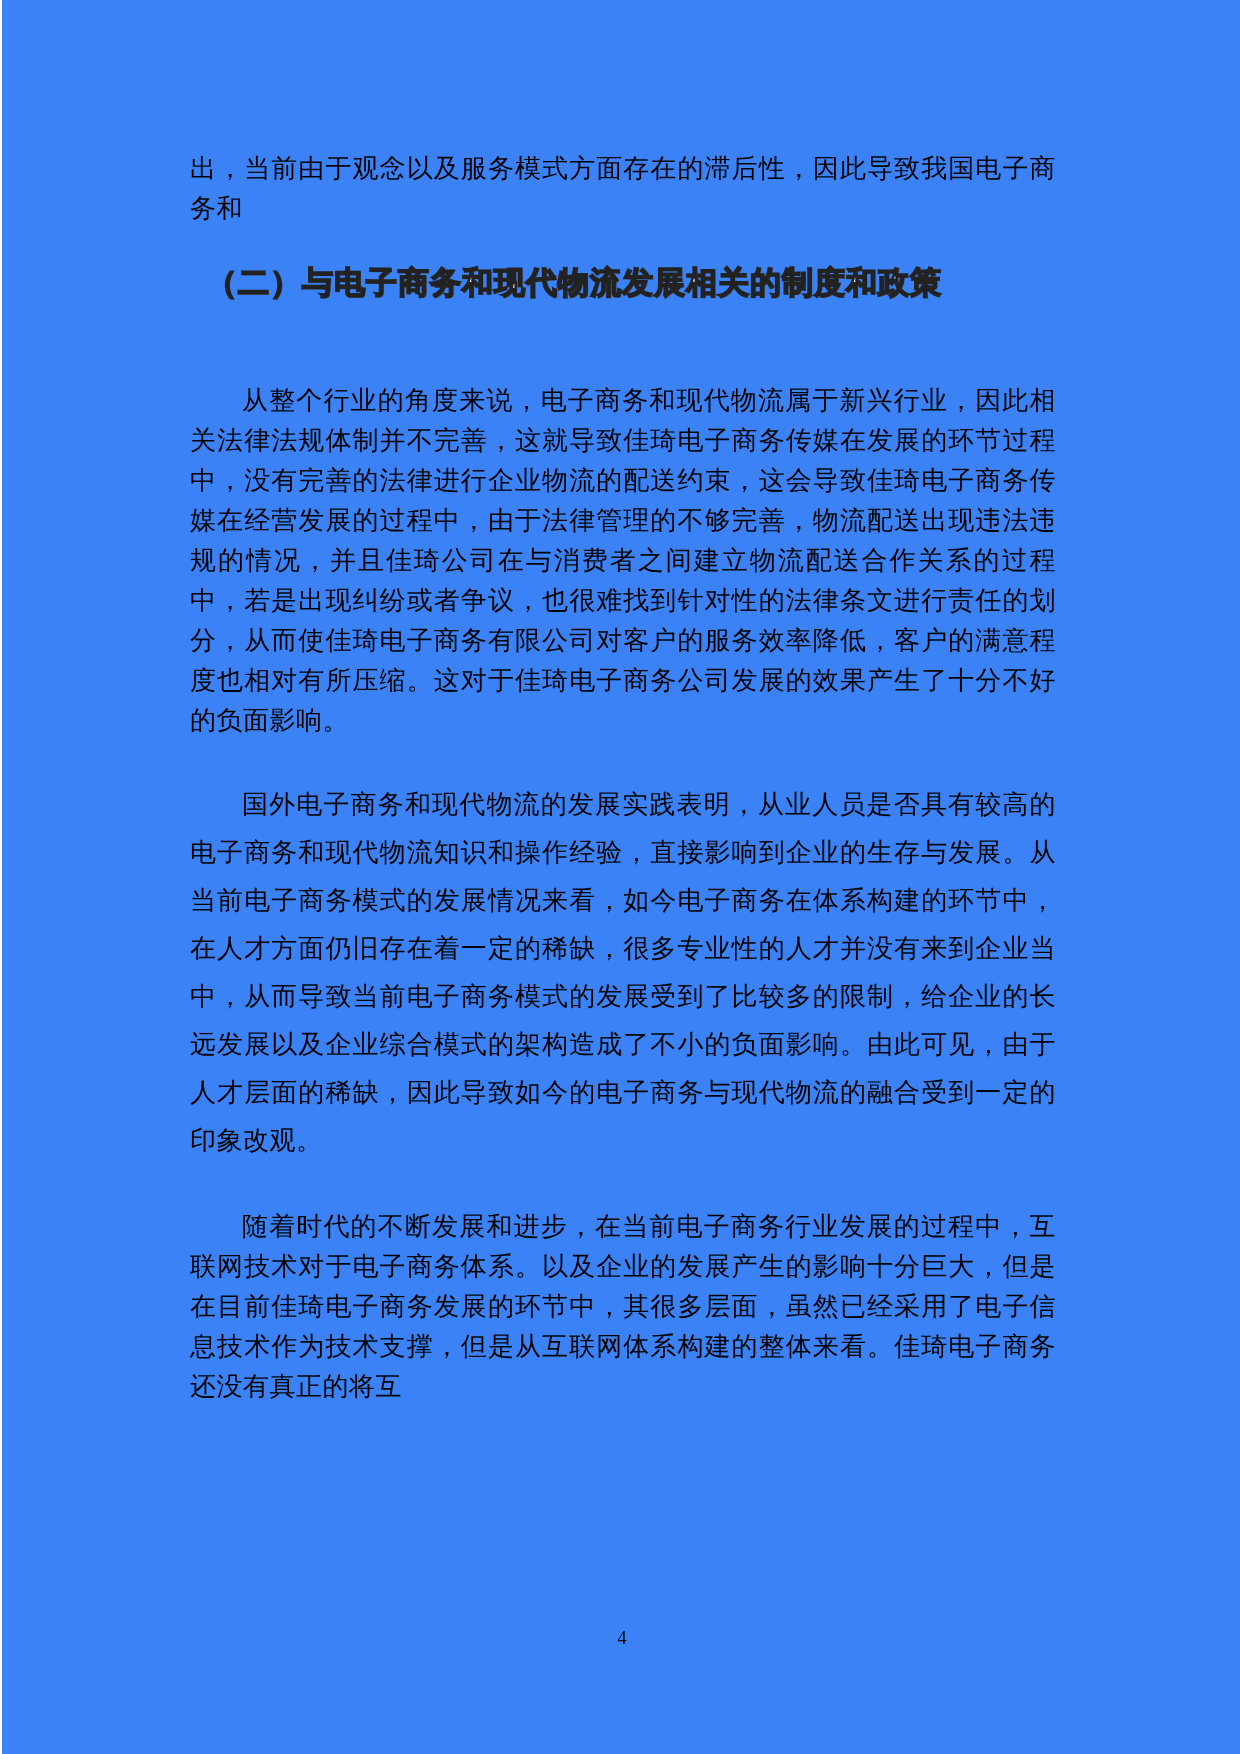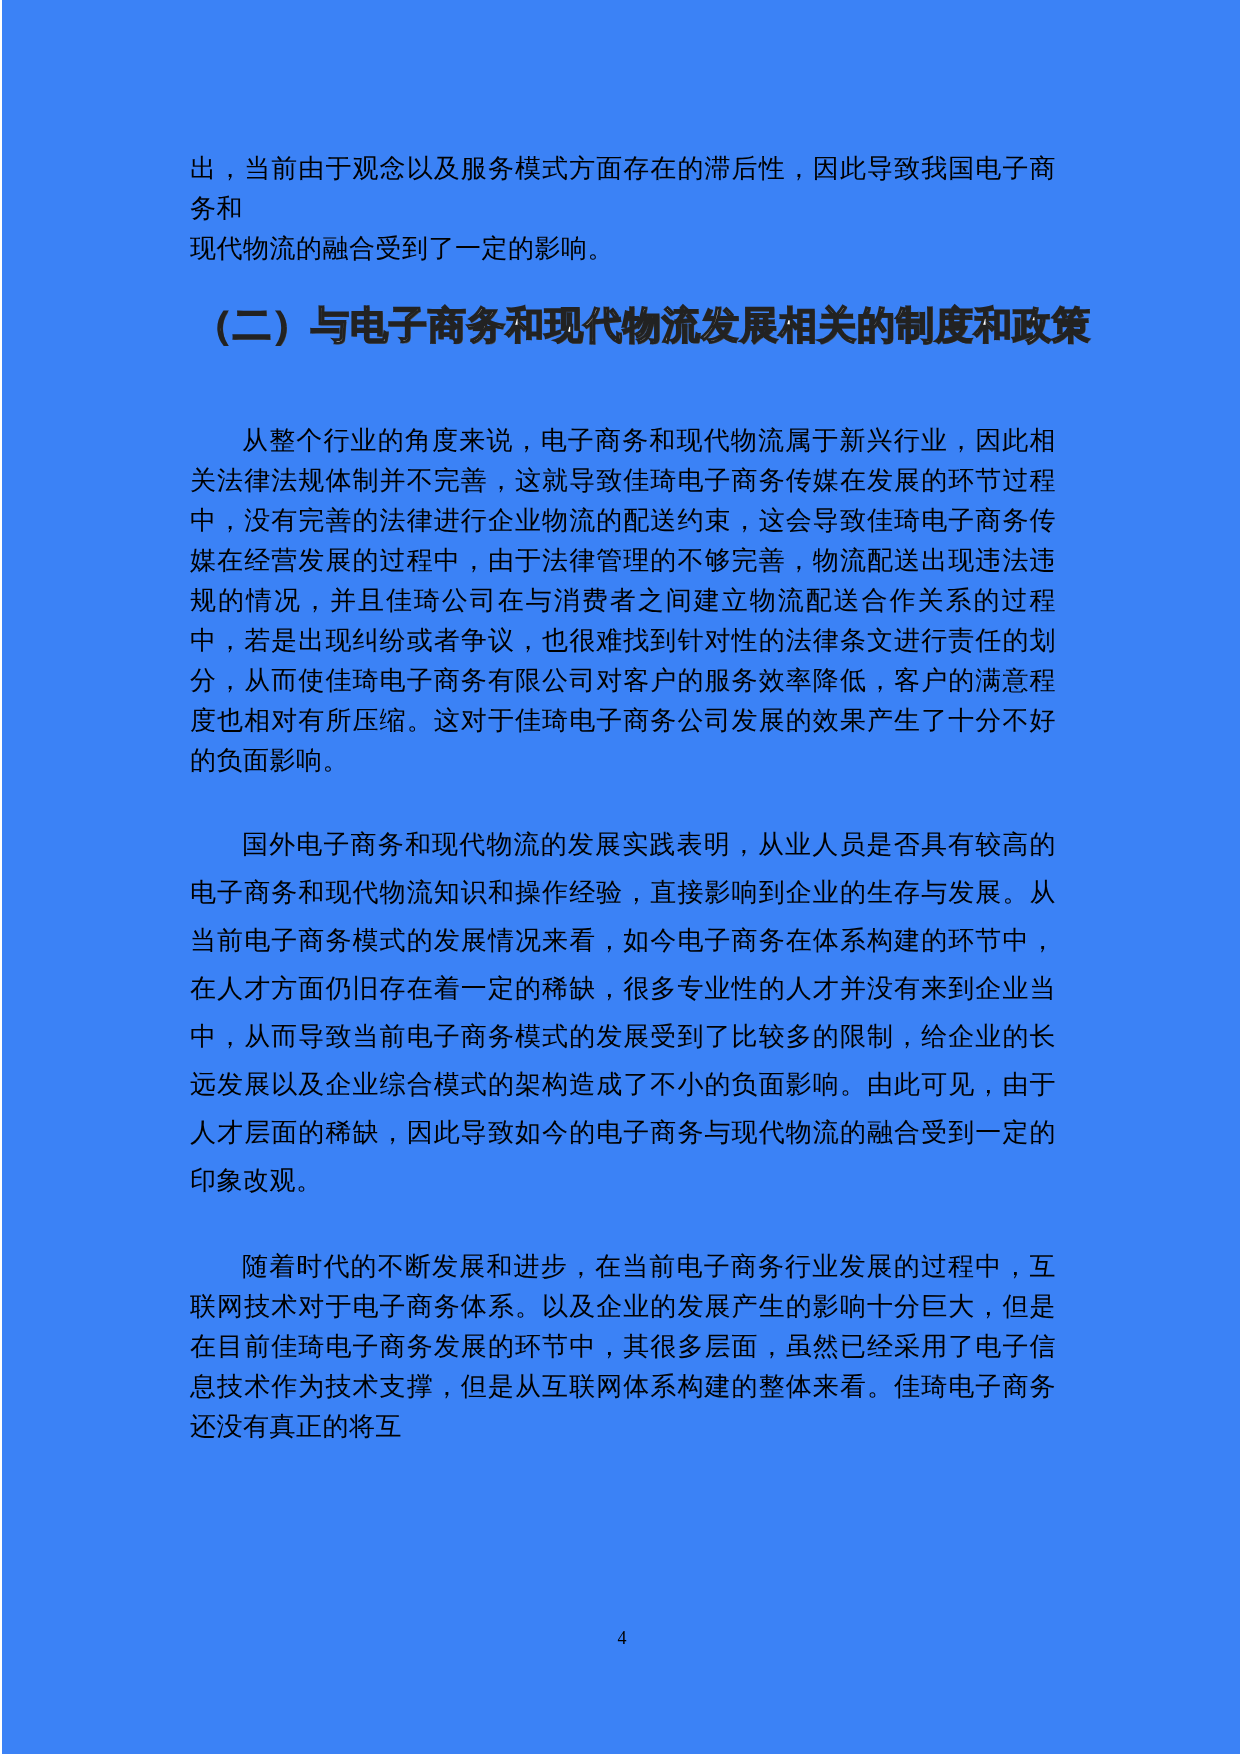--- a/index.html
+++ b/index.html
@@ -36,24 +36,24 @@
       text-justify: inter-character;
       letter-spacing: 0.5px;
     }
     .para.indent {
       text-indent: 52px;
     }
     .para.wide {
       line-height: 48px;
     }
     .heading {
-      margin: 4px;
-      font-family: Liberation Sans, sans-serif;
+      margin: 16px;
+      font-family: Liberation Mono, monospace;
       font-weight: bold;
-      font-size: 38px;
+      font-size: 31px;
       letter-spacing: 1px;
       color: #ffffff;
       -webkit-text-stroke: 1.6px #222222;
       text-shadow: 1px 1px 0 #555555;
       white-space: nowrap;
     }
     .heading-multi .line {
       display: block;
     }
     .page-number {
@@ -68,21 +68,20 @@
     }
   </style>
 </head>
 <body>
 
 <div class="page">
   <div class="content">
 
     <p class="para" style="margin-top:0;">
       <span>出，当前由于观念以及服务模式方面存在的滞后性，因此导致我国电子商务和</span><br>
-      <span>现代物流的融合受到了一定的影响。</span>
     </p>
 
     <h2 class="heading heading-multi" style="margin-top:34px;">
       <span class="line" style="line-height:46px;">（二）与电子商务和现代物流发展相关的制度和政策</span>
     </h2>
 
     <p class="para indent" style="margin-top:72px;">从整个行业的角度来说，电子商务和现代物流属于新兴行业，因此相关法律法规体制并不完善，这就导致佳琦电子商务传媒在发展的环节过程中，没有完善的法律进行企业物流的配送约束，这会导致佳琦电子商务传媒在经营发展的过程中，由于法律管理的不够完善，物流配送出现违法违规的情况，并且佳琦公司在与消费者之间建立物流配送合作关系的过程中，若是出现纠纷或者争议，也很难找到针对性的法律条文进行责任的划分，从而使佳琦电子商务有限公司对客户的服务效率降低，客户的满意程度也相对有所压缩。这对于佳琦电子商务公司发展的效果产生了十分不好的负面影响。</p>
 
 
     <p class="para indent wide" style="margin-top:40px;">国外电子商务和现代物流的发展实践表明，从业人员是否具有较高的电子商务和现代物流知识和操作经验，直接影响到企业的生存与发展。从当前电子商务模式的发展情况来看，如今电子商务在体系构建的环节中，在人才方面仍旧存在着一定的稀缺，很多专业性的人才并没有来到企业当中，从而导致当前电子商务模式的发展受到了比较多的限制，给企业的长远发展以及企业综合模式的架构造成了不小的负面影响。由此可见，由于人才层面的稀缺，因此导致如今的电子商务与现代物流的融合受到一定的印象改观。</p>

